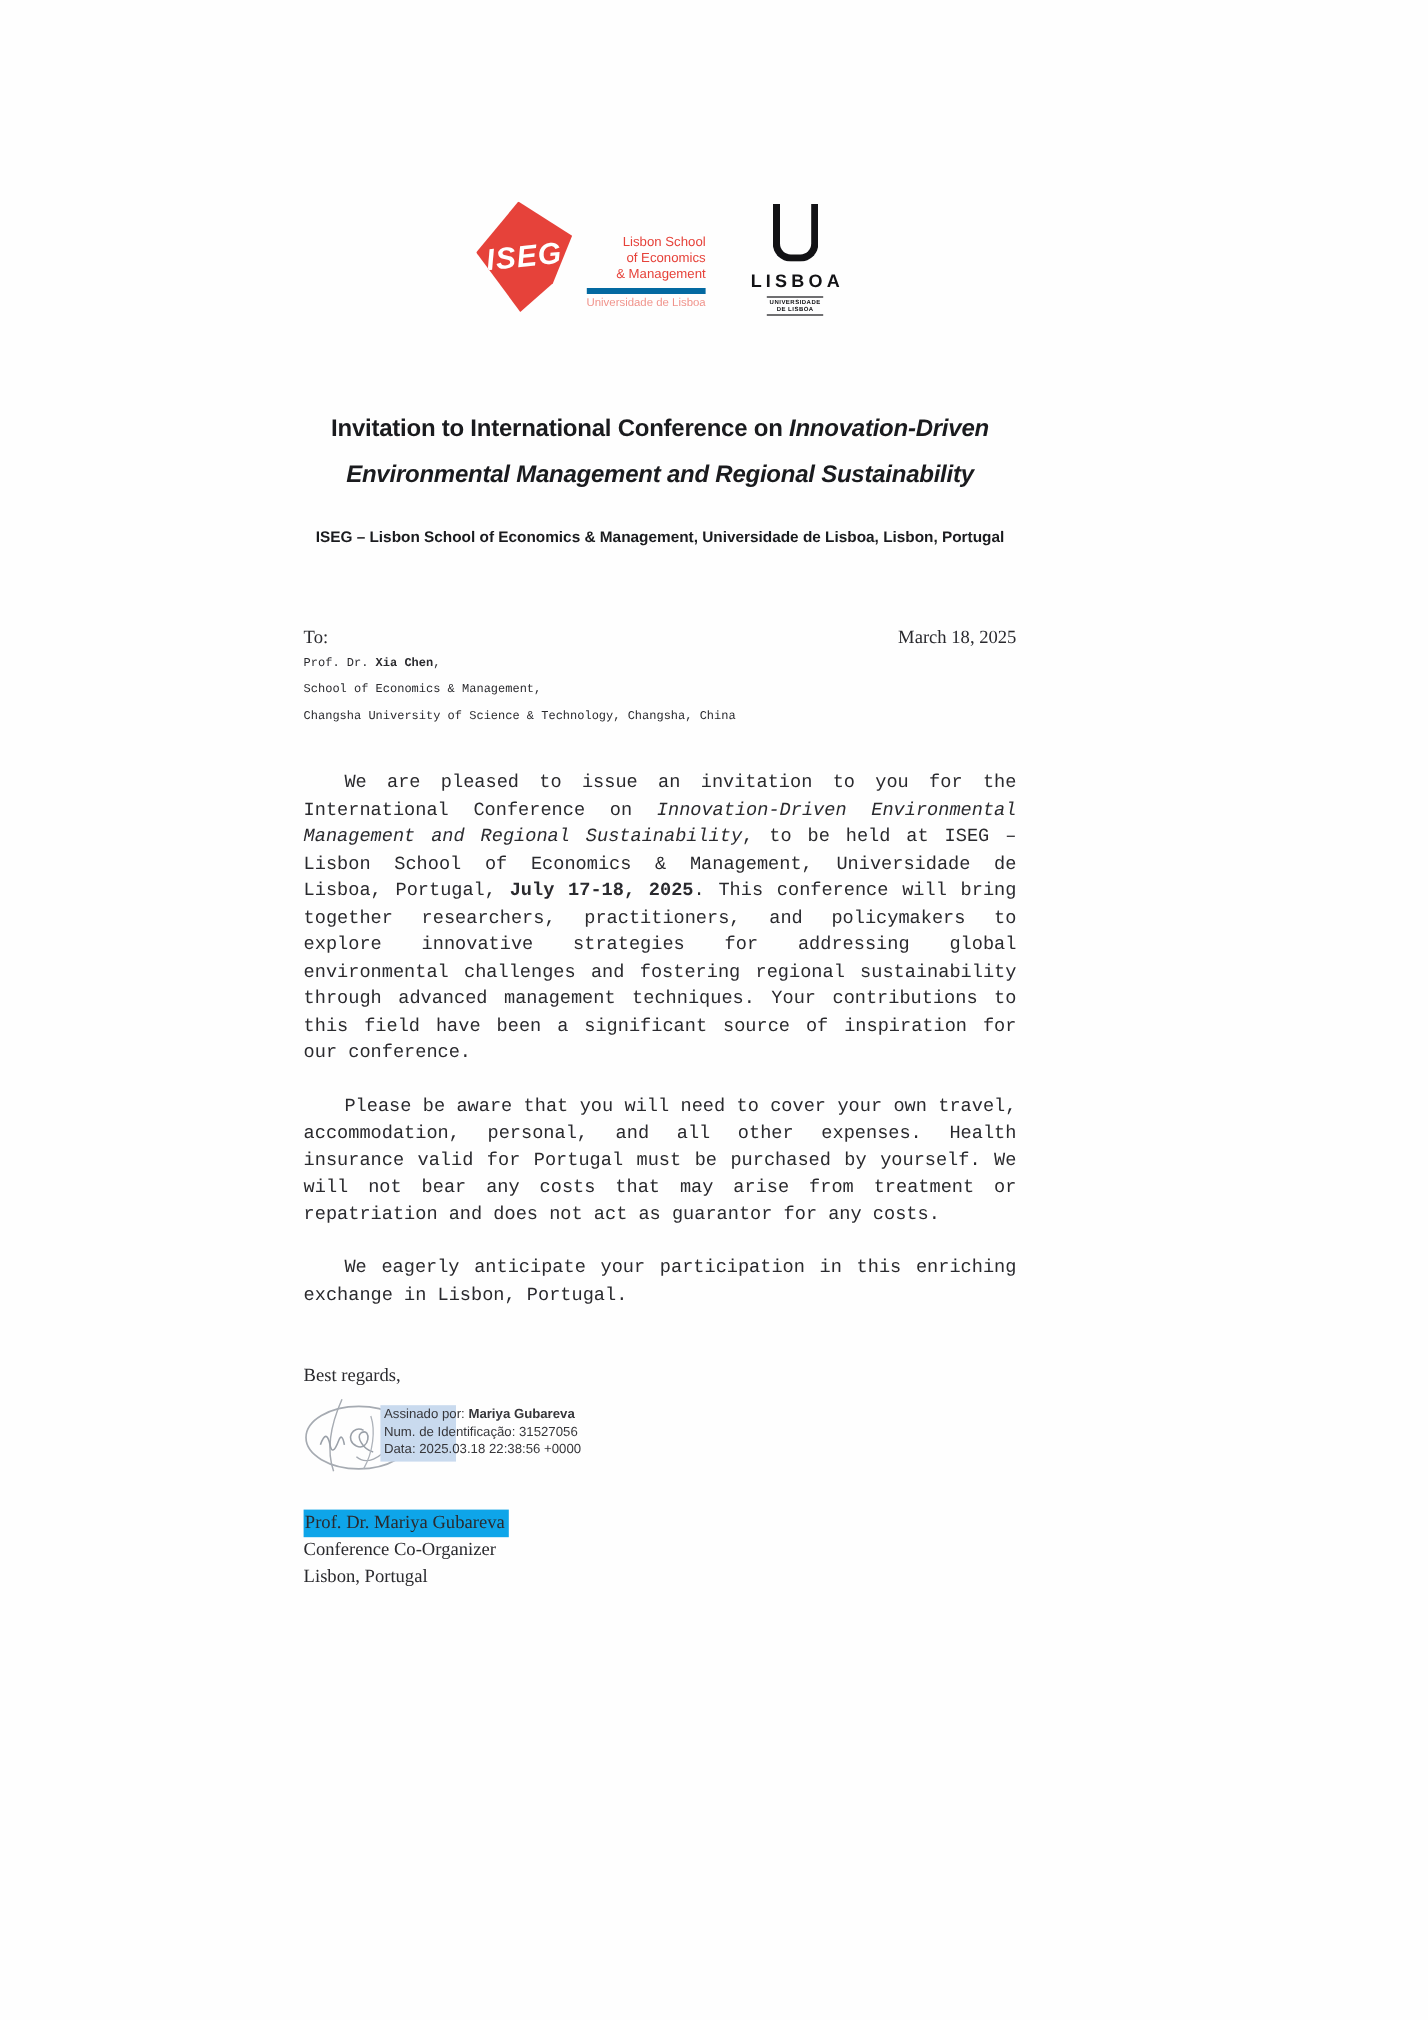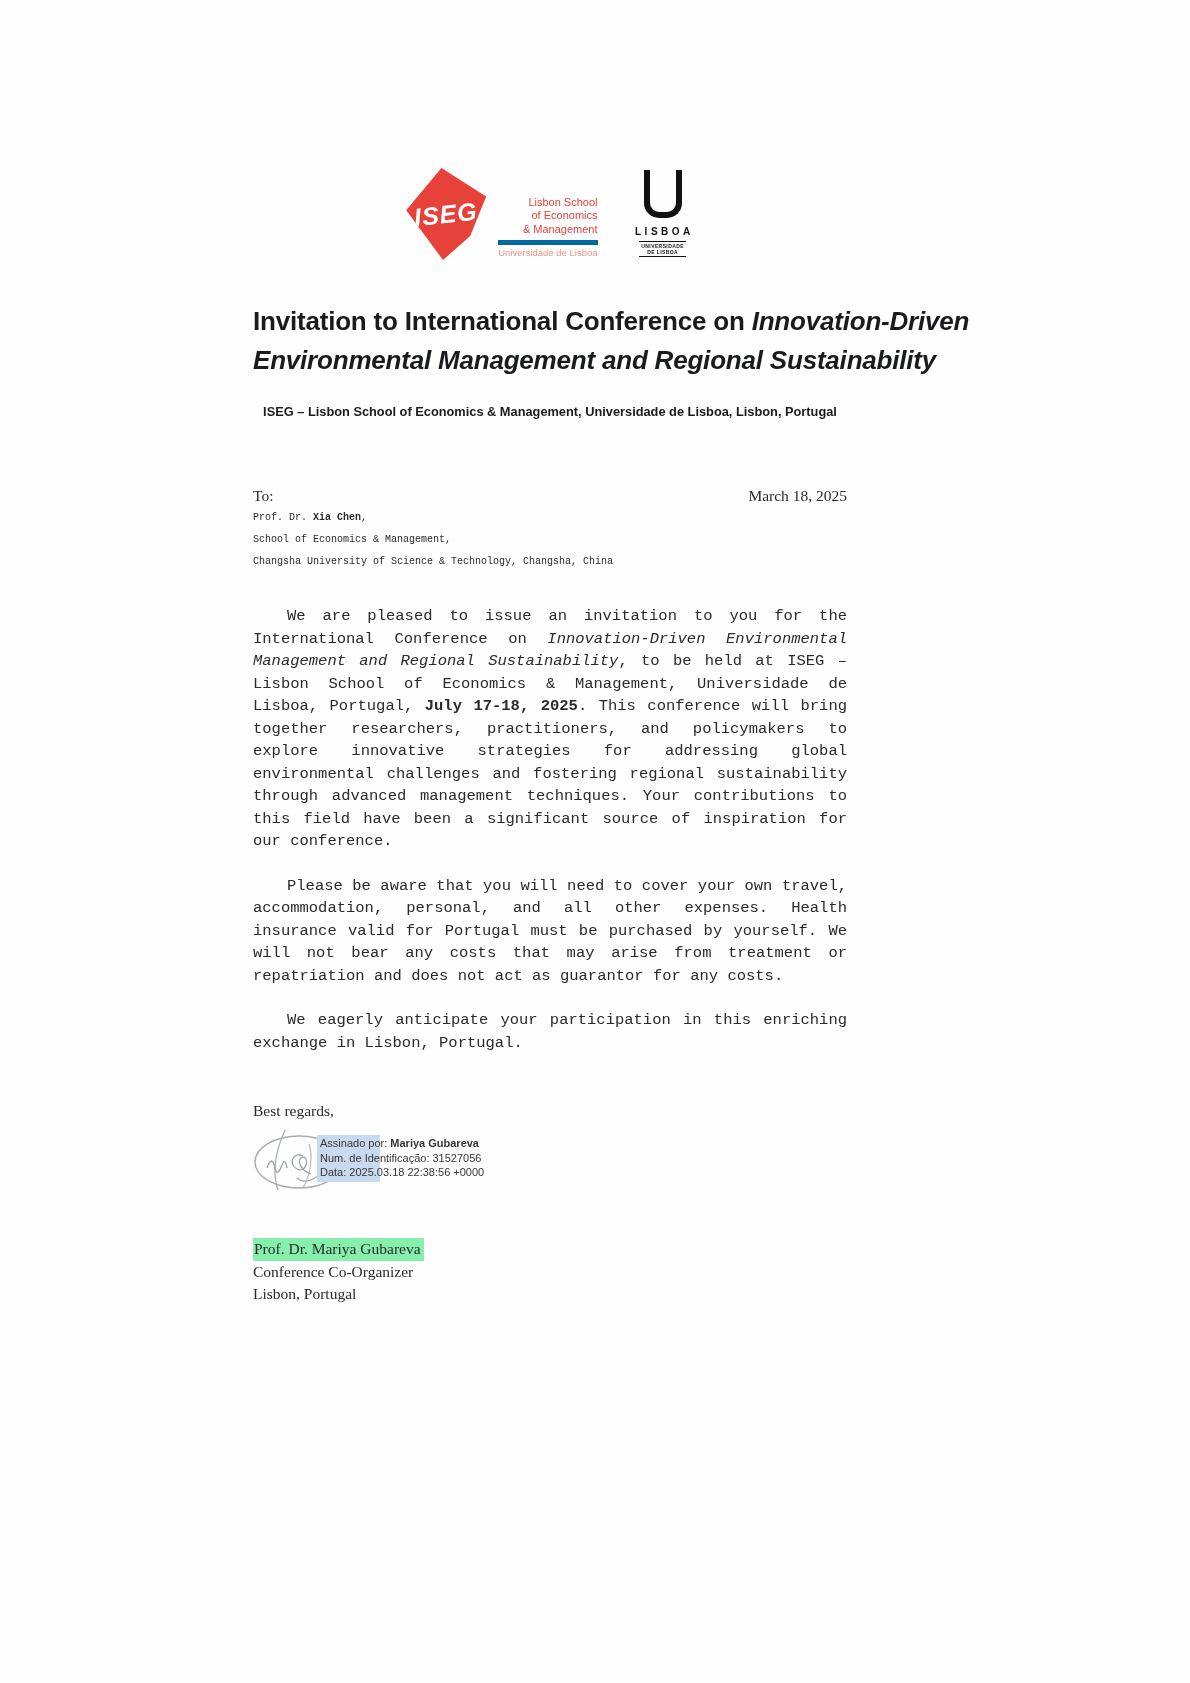--- a/index.html
+++ b/index.html
@@ -21,27 +21,27 @@
   .iseg-acronym{
     color:#fff;font-family:"Liberation Sans",sans-serif;
     font-style:italic;font-weight:700;font-size:25px;letter-spacing:1px;
     transform:rotate(-6deg);
   }
   .iseg-text{font-family:"Liberation Sans",sans-serif;padding-top:26px;}
   .iseg-name{font-weight:400;font-size:11px;line-height:13.5px;white-space:pre-line;text-align:right;}
   .iseg-sub{font-size:9.5px;margin-top:4px;padding-top:2px;border-top:5px solid #0369a1;}
   .ulisboa{font-family:"Liberation Sans",sans-serif;color:#121215;display:flex;flex-direction:column;align-items:center;padding-top:2px;}
   .u-glyph{width:26px;height:42px;border:6px solid #121215;border-top:none;border-radius:0 0 15px 15px;}
-  .u-name{font-size:10px;font-weight:700;letter-spacing:3.5px;margin-top:8px;text-indent:3.5px;}
+  .u-name{font-size:15px;font-weight:700;letter-spacing:3.5px;margin-top:8px;text-indent:3.5px;}
   .u-sub{margin-top:4px;border-top:1px solid #121215;border-bottom:1px solid #121215;
          padding:1px 2px;font-size:5px;letter-spacing:.4px;line-height:6px;text-align:center;font-weight:700;}
 
   
-  .title{margin-top:36px;text-align:left;font-family:"Liberation Sans",sans-serif;
-         font-weight:700;font-size:26px;line-height:39px;color:#1a1b1e;letter-spacing:-.2px;}
+  .title{margin-top:72px;text-align:center;font-family:"Liberation Sans",sans-serif;
+         font-weight:700;font-size:20px;line-height:39px;color:#1a1b1e;letter-spacing:-.2px;}
   .title .line{white-space:nowrap;}
   .it{font-style:italic;}
   .subtitle{margin-top:24px;text-align:center;font-family:"Liberation Sans",sans-serif;
             font-weight:700;font-size:12.8px;color:#1a1b1e;white-space:nowrap;}
 
   
   .meta{margin-top:66px;display:flex;justify-content:space-between;font-size:15.5px;line-height:22px;gap:40px;}
   .recipient{font-size:10px;line-height:22px;font-family:Liberation Mono, monospace;}
   .b{font-weight:700;}
 
@@ -50,21 +50,21 @@
   .para.first{margin-top:32px;}
 
   
   .salutation{margin-top:46px;font-size:15.5px;line-height:22px;}
   .sig-block{position:relative;height:84px;margin-top:2px;}
   .sig-scribble{position:absolute;left:-2px;top:2px;width:100px;height:70px;}
   .stamp-highlight{position:absolute;left:64px;top:11px;width:63px;height:47px;background:#c9daee;}
   .stamp{position:absolute;left:67px;top:12px;font-family:"Liberation Sans",sans-serif;
          font-size:11px;line-height:14.6px;color:#36363a;white-space:nowrap;}
   .signoff{margin-top:14px;font-size:15.5px;line-height:22.5px;}
-  .signoff-name{background:#86efac;display:inline-block;padding:0 3px 0 1px;margin-top:16px;}
+  .signoff-name{background:#0ea5e9;display:inline-block;padding:0 3px 0 1px;}
 </style>
 </head>
 <body>
 
 <div class="page">
   <div class="letter">
 
     <div class="logos">
       <div class="iseg-logo">
         <div class="iseg-mark">

